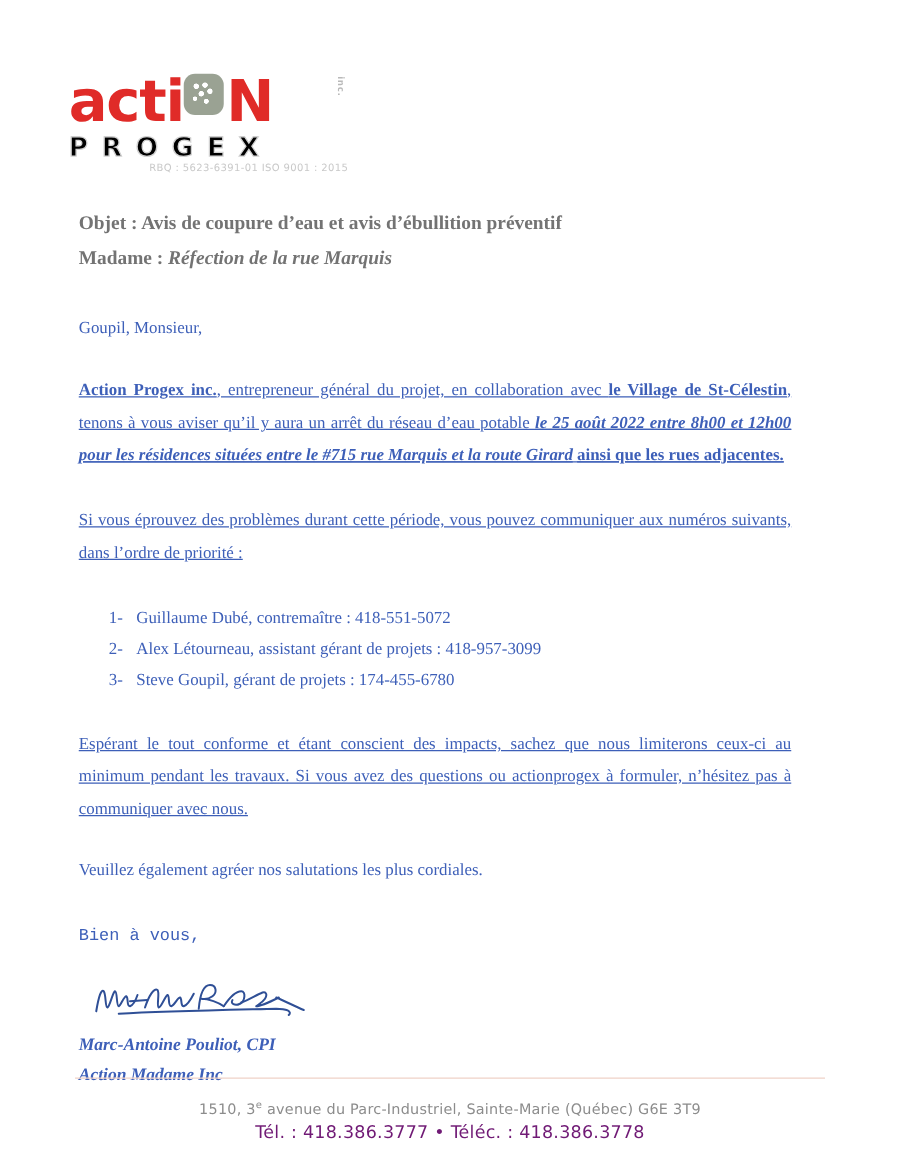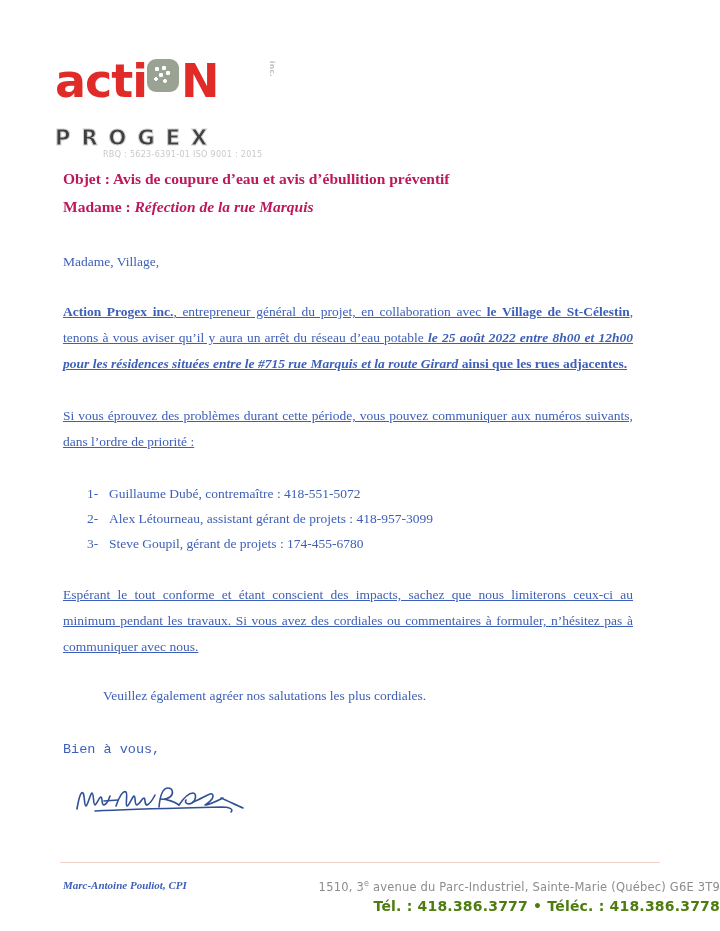--- a/index.html
+++ b/index.html
@@ -87,55 +87,56 @@
     font-family: "DejaVu Sans", sans-serif;
     font-size: 7px;
     font-weight: 700;
     color: #b9b9b9;
     letter-spacing: 0.5px;
     transform: rotate(90deg);
     transform-origin: left top;
     white-space: nowrap;
   }
   .logo-progex {
-    margin-top: 20px;
+    margin-top: 0;
     font-family: "DejaVu Sans", sans-serif;
     font-weight: 700;
     font-size: 21px;
     letter-spacing: 11px;
-    color: #404040;
+    color: #000000;
     -webkit-text-stroke: 1px #d2d2d2;
     text-shadow: 0 0 0 #e8e8e8;
     line-height: 22px;
     white-space: nowrap;
   }
   .logo-certs {
     margin-top: 1px;
     margin-left: 48px;
     font-family: "DejaVu Sans", sans-serif;
     font-size: 8px;
     color: #c9c9c9;
     letter-spacing: 0.3px;
     white-space: nowrap;
+    text-align: center;
   }
 
   
   .letter {
     position: absolute;
     left: 63px;
     top: 165px;
     width: 570px;
   }
 
   .subject-block { margin-bottom: 30px; }
   .subject-line {
     font-size: 15.5px;
     font-weight: 700;
     line-height: 28px;
-    color: #be185d;
+    color: #737373;
     white-space: nowrap;
   }
   .subject-line .proj-title {
     font-style: italic;
     font-weight: 700;
   }
 
   .salutation {
     font-size: 13.5px;
     line-height: 22px;
@@ -176,73 +177,71 @@
   }
   ol.contact-list li .idx {
     display: inline-block;
     width: 22px;
   }
 
   .closing-line {
     font-size: 13.5px;
     line-height: 24px;
     margin-bottom: 30px;
-    margin-left: 40px;
   }
   .regards {
     font-size: 13.5px;
     line-height: 24px;
     margin-bottom: 17px;
     font-family: Liberation Mono, monospace;
   }
 
   
   .signature-wrap {
     margin-top: 4px;
     position: relative;
     height: 46px;
     width: 200px;
   }
   .sig-svg { position: absolute; left: 8px; top: 0; }
   .signer {
-    font-size: 11px;
+    font-size: 14px;
     font-weight: 700;
     font-style: italic;
     line-height: 24px;
     color: #3d5fb8;
-    margin-top: 48px;
   }
 
   
   .footer {
     position: absolute;
     left: 0;
     bottom: 14px;
     width: 720px;
-    text-align: right;
+    text-align: center;
   }
   .footer-rule {
     width: 600px;
     margin: 0 auto 12px auto;
     height: 1px;
     background: #efd2c8;
   }
   .footer-address {
     font-family: "DejaVu Sans", sans-serif;
     font-size: 11.5px;
     color: #8c8c8c;
     letter-spacing: 0.2px;
     line-height: 17px;
   }
   .footer-address sup { font-size: 8px; }
   .footer-phone {
     font-family: "DejaVu Sans", sans-serif;
     font-size: 14px;
-    font-weight: 700;
-    color: #4d7c0f;
+    font-weight: 400;
+    color: #701a75;
     letter-spacing: 0.2px;
     line-height: 21px;
   }
   .footer-web {
     font-family: "DejaVu Sans", sans-serif;
     font-size: 12px;
     color: #9a9a9a;
     letter-spacing: 0.2px;
     line-height: 18px;
   }
@@ -267,33 +266,33 @@
       <div class="subject-line">
         <span>Objet :</span>
         <span>Avis de coupure d’eau et avis d’ébullition préventif</span>
       </div>
       <div class="subject-line">
         <span>Madame :</span>
         <span class="proj-title">Réfection de la rue Marquis</span>
       </div>
     </div>
 
-    <div class="salutation">Madame, Village,</div>
+    <div class="salutation">Goupil, Monsieur,</div>
 
     <p class="body-par"><span class="b">Action Progex inc.</span><span>, entrepreneur général du projet, en collaboration avec </span><span class="b">le Village de St-Célestin</span><span>, tenons à vous aviser qu’il y aura un arrêt du réseau d’eau potable </span><span class="emph">le 25 août 2022 entre 8h00 et 12h00 pour les résidences situées entre le #715 rue Marquis et la route Girard</span><span> </span><span class="bu">ainsi que les rues adjacentes.</span></p>
 
     <p class="body-par">Si vous éprouvez des problèmes durant cette période, vous pouvez communiquer aux numéros suivants, dans l’ordre de priorité :</p>
 
     <ol class="contact-list">
       <li><span class="idx">1-</span><span>Guillaume Dubé, contremaître : 418-551-5072</span></li>
       <li><span class="idx">2-</span><span>Alex Létourneau, assistant gérant de projets : 418-957-3099</span></li>
       <li><span class="idx">3-</span><span>Steve Goupil, gérant de projets : 174-455-6780</span></li>
     </ol>
 
-    <p class="body-par last-par">Espérant le tout conforme et étant conscient des impacts, sachez que nous limiterons ceux-ci au minimum pendant les travaux.  Si vous avez des cordiales ou commentaires à formuler, n’hésitez pas à communiquer avec nous.</p>
+    <p class="body-par last-par">Espérant le tout conforme et étant conscient des impacts, sachez que nous limiterons ceux-ci au minimum pendant les travaux.  Si vous avez des questions ou actionprogex à formuler, n’hésitez pas à communiquer avec nous.</p>
 
     <div class="closing-line">Veuillez également agréer nos salutations les plus cordiales.</div>
 
     <div class="regards">Bien à vous,</div>
 
     <div class="signature-wrap">
       <svg class="sig-svg" width="190" height="44" viewBox="0 0 190 44">
         <g fill="none" stroke="#2f4f96" stroke-width="1.6" stroke-linecap="round" stroke-linejoin="round">
           <path d="M6 30 C8 18, 10 12, 12 14 C14 17, 13 27, 15 27 C17 26, 19 15, 21 14 C23 14, 22 26, 24 26 C26 25, 28 18, 30 18 C32 19, 30 26, 33 26 C36 25, 38 20, 39 17"></path>
           <path d="M33 22 L47 21"></path>

